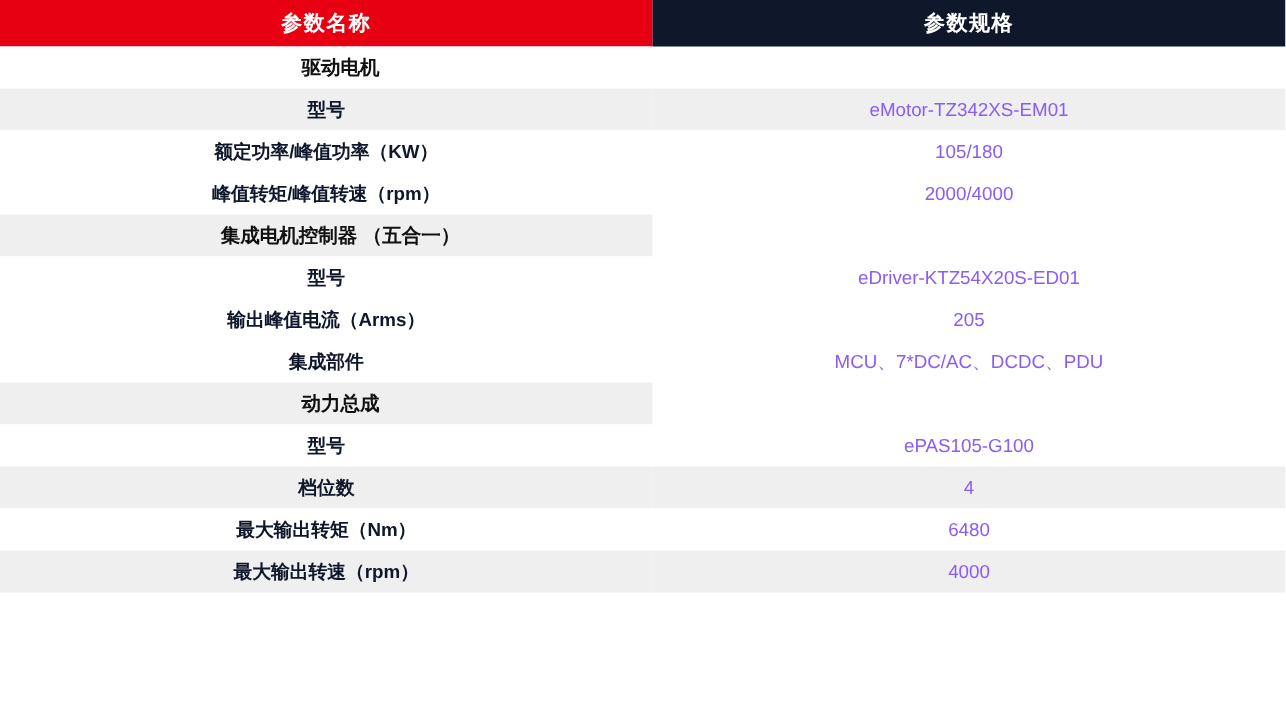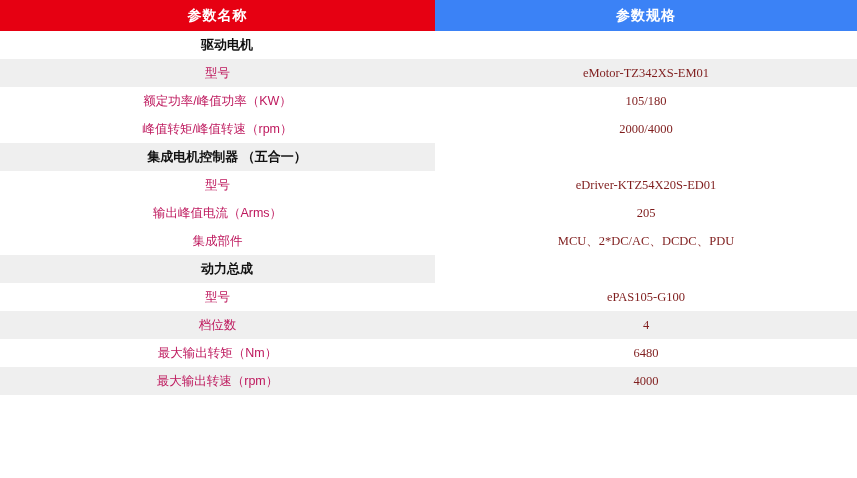--- a/index.html
+++ b/index.html
@@ -26,36 +26,36 @@
     color: #ffffff;
     font-size: 14px;
     font-weight: bold;
     text-align: center;
     vertical-align: middle;
     letter-spacing: 1px;
     padding: 0;
     margin-left: 42px;
   }
   th.head-name { background: #e60012; }
-  th.head-value { background: #3b82f6; }
+  th.head-value { background: #0f172a; }
 
   .spec-table td {
     height: 28px;
     font-size: 12.5px;
     color: #222222;
     text-align: center;
     vertical-align: middle;
     padding: 0;
     border: none;
   }
   tr.row-shade td { background: #efefef; }
   tr.row-plain td { background: #ffffff; }
 
-  td.cell-name { color: #be185d; }
-  td.cell-value { color: #7f1d1d; font-family: Liberation Serif, serif; }
+  td.cell-name { color: #0f172a; font-weight: bold; }
+  td.cell-value { color: #8b5cf6; }
 
   tr.group-row td.cell-name {
     font-weight: bold;
     font-size: 13px;
     color: #111111;
     padding-left: 19px;
   }
   tr.group-row td.cell-value { background: inherit; }
 </style>
 </head>
@@ -96,21 +96,21 @@
       <tr class="row-plain">
         <td class="cell-name">型号</td>
         <td class="cell-value">eDriver-KTZ54X20S-ED01</td>
       </tr>
       <tr class="row-plain">
         <td class="cell-name">输出峰值电流（Arms）</td>
         <td class="cell-value">205</td>
       </tr>
       <tr class="row-plain">
         <td class="cell-name">集成部件</td>
-        <td class="cell-value">MCU、2*DC/AC、DCDC、PDU</td>
+        <td class="cell-value">MCU、7*DC/AC、DCDC、PDU</td>
       </tr>
       <tr class="row-shade group-row">
         <td class="cell-name">动力总成</td>
         <td class="cell-value"></td>
       </tr>
       <tr class="row-plain">
         <td class="cell-name">型号</td>
         <td class="cell-value">ePAS105-G100</td>
       </tr>
       <tr class="row-shade">

